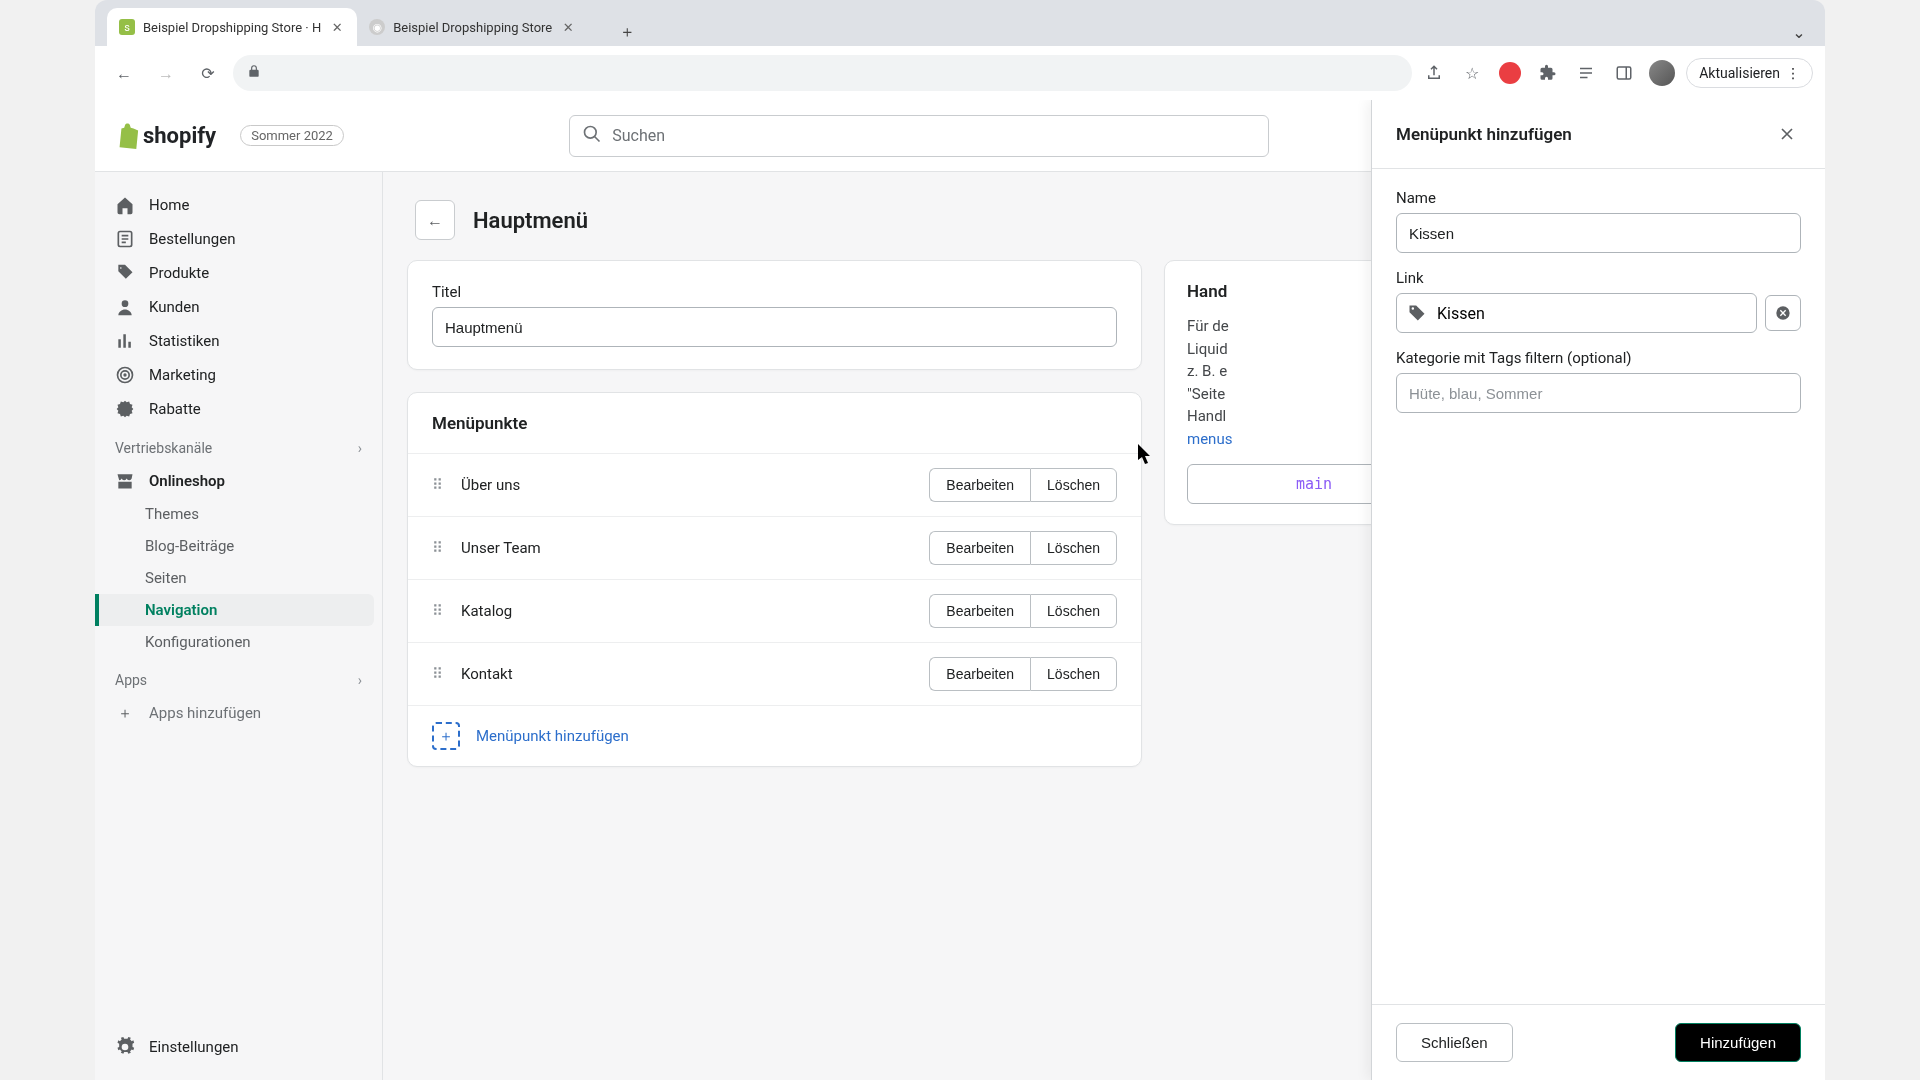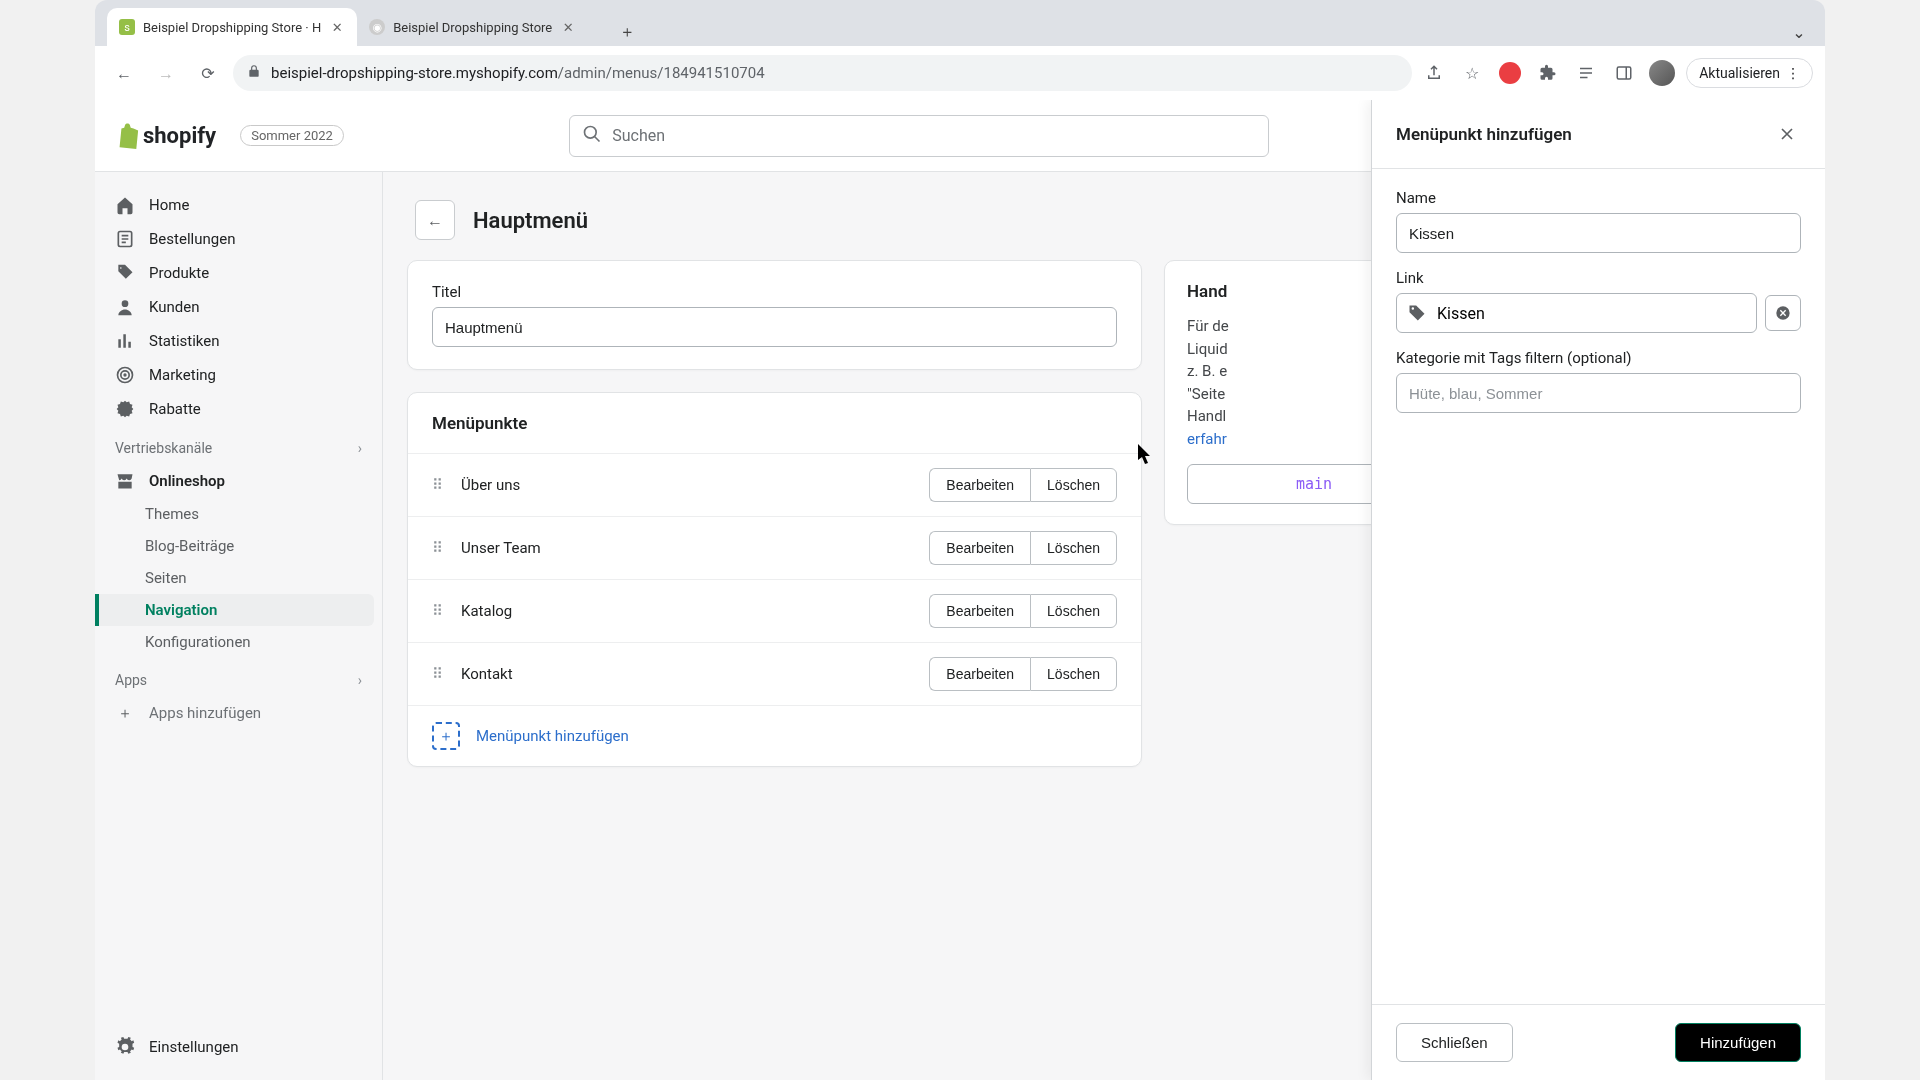--- a/index.html
+++ b/index.html
@@ -126,21 +126,20 @@
   <div class="addr-bar">
     <div class="nav-btn">←</div>
     <div class="nav-btn disabled">→</div>
     <div class="nav-btn">⟳</div>
     <div class="url-field">
       <span class="url-lock">
         <svg width="14" height="14" viewBox="0 0 24 24" fill="currentColor">
             <path d="M12 2a5 5 0 0 0-5 5v3H6a2 2 0 0 0-2 2v8a2 2 0 0 0 2 2h12a2 2 0 0 0 2-2v-8a2 2 0 0 0-2-2h-1V7a5 5 0 0 0-5-5zm-3 5a3 3 0 1 1 6 0v3H9V7z"></path>
           </svg>
       </span>
-      <span class="url-text"><span class="domain">beispiel-dropshipping-store.myshopify.com</span><span class="path">/admin/menus/184941510704</span></span>
     </div>
     <div class="chrome-actions">
       <div class="chrome-icon">
           <svg width="18" height="18" viewBox="0 0 24 24" fill="none" stroke="currentColor" stroke-width="2">
             <path d="M12 3v12M8 7l4-4 4 4M5 15v4h14v-4"></path>
           </svg>
         </div>
       <div class="chrome-icon">☆</div>
       <div class="chrome-icon">
           <div class="red-circle"></div>
@@ -381,21 +380,21 @@
         </div>
 
         <div class="card side-card">
           <h3>Hand</h3>
           <p>
             <span>Für de</span><br>
             <span>Liquid</span><br>
             <span>z. B. e</span><br>
             <span>"Seite</span><br>
             <span>Handl</span><br>
-            <a href="#">erfahr</a>
+            <a href="#">menus</a>
           </p>
           <input class="handle-input" value="main" style="">
         </div>
       </div>
     </div>
   </div>
 
   <div class="panel">
     <div class="panel-head">
       <div class="panel-title">Menüpunkt hinzufügen</div>

